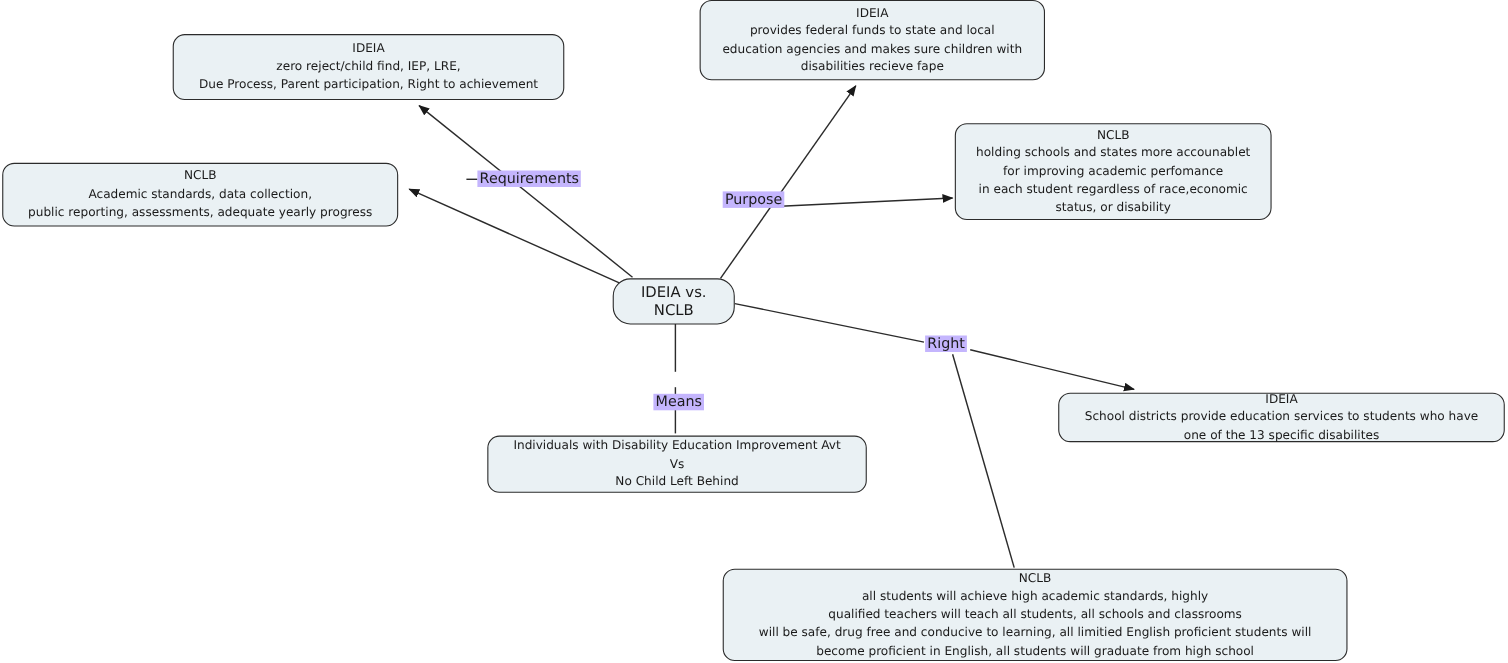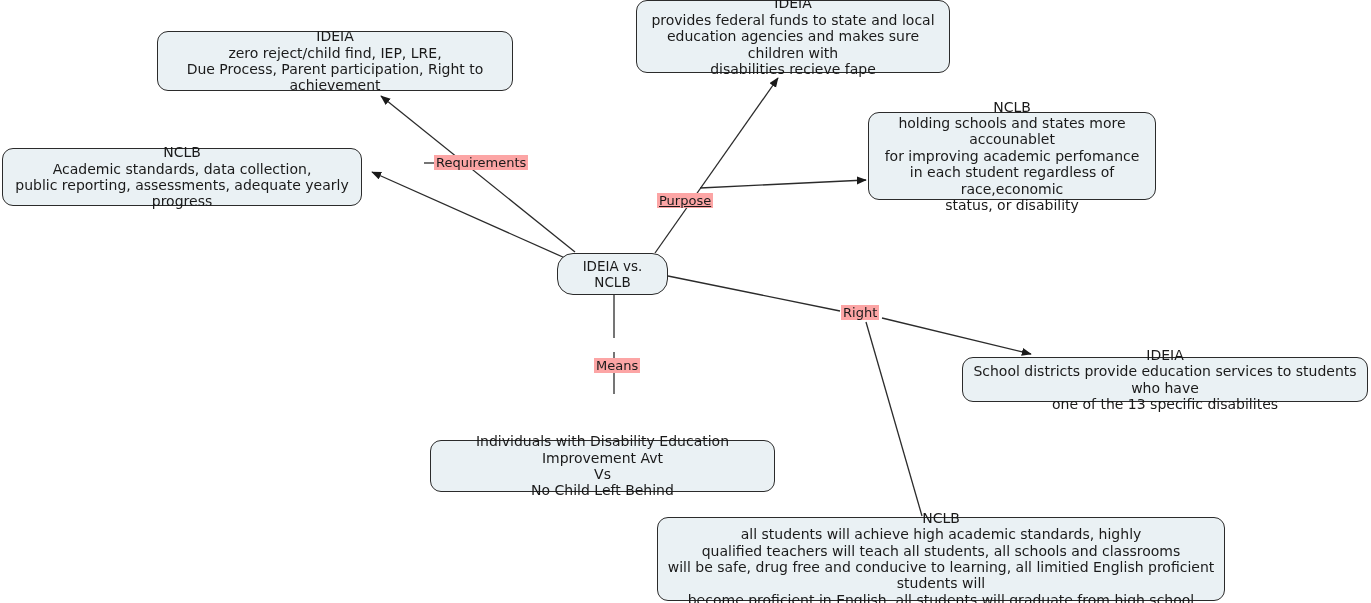--- a/index.html
+++ b/index.html
@@ -30,35 +30,35 @@
     position: absolute;
     box-sizing: border-box;
     background: #eaf1f4;
     border: 1.3px solid #2b2b2b;
     border-radius: 11px;
     display: flex;
     align-items: center;
     justify-content: center;
     text-align: center;
     color: #1a1a1a;
-    font-size: 14px;
+    font-size: 11px;
     line-height: 16.4px;
     white-space: pre-line;
     padding: 17px 6px;
     z-index: 2;
   }
   .node.center {
     border-radius: 16px;
     font-size: 13.5px;
     padding: 2px 8px;
   }
   .edge-label {
     position: absolute;
     z-index: 3;
-    background: #fca5a5;
+    background: #c4b5fd;
     color: #1a1a1a;
     font-size: 13px;
     line-height: 15px;
     padding: 0 2px;
     white-space: nowrap;
   }
 </style>
 </head>
 <body>
 
@@ -105,32 +105,32 @@
 provides federal funds to state and local
 education agencies and makes sure children with
 disabilities recieve fape</div>
 
   <div class="node" style="left:868px; top:112px; width:288px; height:88px;">NCLB
 holding schools and states more accounablet
 for improving academic perfomance
 in each student regardless of race,economic
 status, or disability</div>
 
-  <div class="node" style="left:430px; top:396px; width:345px; height:52px;margin-top:44px;">Individuals with Disability Education Improvement Avt
+  <div class="node" style="left:443px; top:396px; width:345px; height:52px;">Individuals with Disability Education Improvement Avt
 Vs
 No Child Left Behind</div>
 
   <div class="node" style="left:962px; top:357px; width:406px; height:45px;">IDEIA
 School districts provide education services to students who have
 one of the 13 specific disabilites</div>
 
   <div class="node" style="left:657px; top:517px; width:568px; height:84px;">NCLB
 all students will achieve high academic standards, highly
 qualified teachers will teach all students, all schools and classrooms
 will be safe, drug free and conducive to learning, all limitied English proficient students will
 become proficient in English, all students will graduate from high school</div>
 
   <div class="edge-label" style="left:434px; top:155px;">Requirements</div>
-  <div class="edge-label" style="left:657px; top:193px;text-decoration:underline;">Purpose</div>
+  <div class="edge-label" style="left:657px; top:174px;">Purpose</div>
   <div class="edge-label" style="left:594px; top:321px;margin-top:37px;">Means</div>
   <div class="edge-label" style="left:841px; top:305px;">Right</div>
 
 </div>
 
 </body></html>

